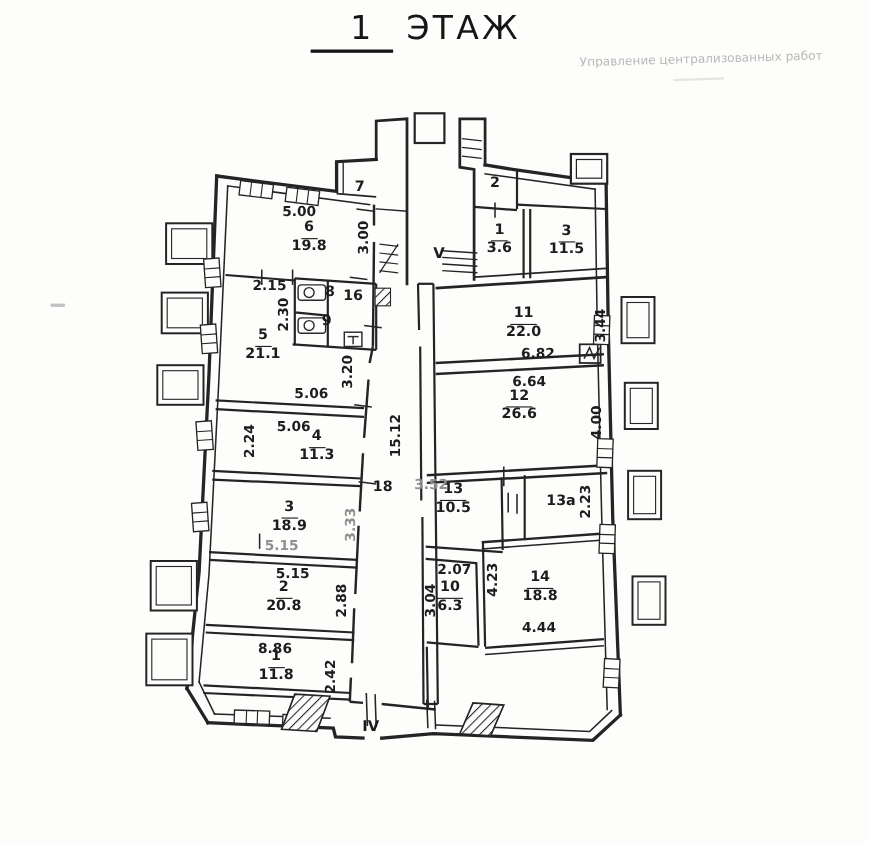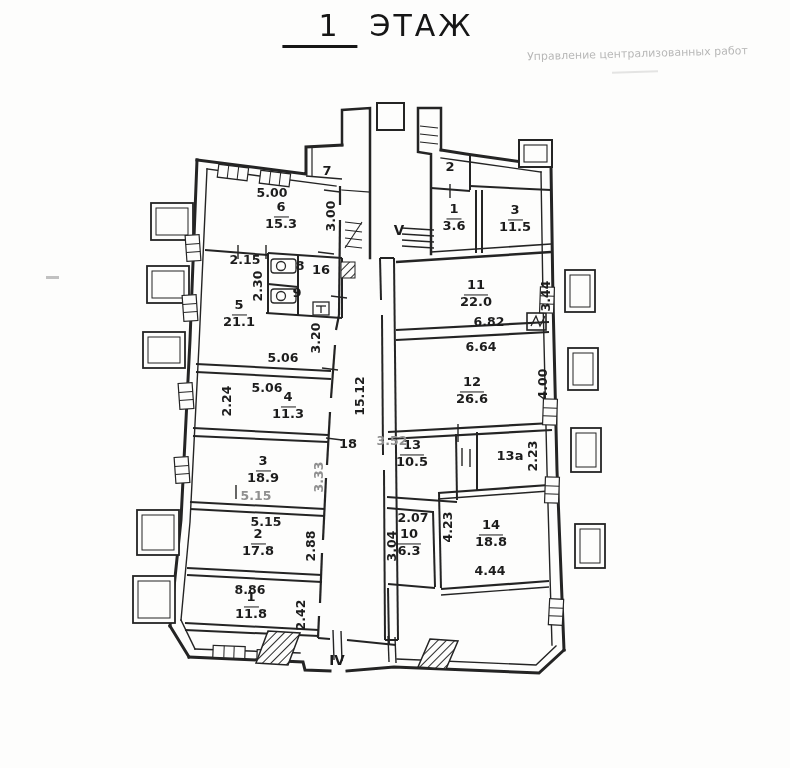--- a/index.html
+++ b/index.html
@@ -322,37 +322,37 @@
   </svg>
 
   <div class="title">
     <span class="tnum">1</span><span class="ttxt">ЭТАЖ</span>
   </div>
 
   <div class="watermark">Управление централизованных работ</div>
   <div class="wm-smudge"></div>
   <div class="stray"></div>
 
-  <div class="room" style="left:281px;top:216px"><span class="num">6</span><span class="area">15.3</span></div>
+  <div class="room" style="left:281px;top:216px"><span class="num">6</span><span class="area">19.8</span></div>
   <div class="room plain" style="left:327px;top:171px"><span class="num">7</span></div>
   <div class="room plain" style="left:300px;top:266px"><span class="num">8</span></div>
   <div class="room plain" style="left:297px;top:293px"><span class="num">9</span></div>
   <div class="room plain" style="left:321px;top:270px"><span class="num">16</span></div>
   <div class="room" style="left:239px;top:314px"><span class="num">5</span><span class="area">21.1</span></div>
   <div class="room" style="left:288px;top:406px"><span class="num">4</span><span class="area">11.3</span></div>
   <div class="room" style="left:263px;top:470px"><span class="num">3</span><span class="area">18.9</span></div>
-  <div class="room" style="left:258px;top:543px"><span class="num">2</span><span class="area">17.8</span></div>
+  <div class="room" style="left:258px;top:543px"><span class="num">2</span><span class="area">20.8</span></div>
   <div class="room" style="left:251px;top:606px"><span class="num">1</span><span class="area">11.8</span></div>
   <div class="room plain" style="left:348px;top:444px"><span class="num">18</span></div>
 
   <div class="room plain" style="left:450px;top:167px"><span class="num">2</span></div>
   <div class="room" style="left:454px;top:218px"><span class="num">1</span><span class="area">3.6</span></div>
   <div class="room" style="left:515px;top:219px"><span class="num">3</span><span class="area">11.5</span></div>
   <div class="room" style="left:476px;top:294px"><span class="num">11</span><span class="area">22.0</span></div>
-  <div class="room" style="left:472px;top:391px"><span class="num">12</span><span class="area">26.6</span></div>
+  <div class="room" style="left:472px;top:369px"><span class="num">12</span><span class="area">26.6</span></div>
   <div class="room" style="left:412px;top:454px"><span class="num">13</span><span class="area">10.5</span></div>
   <div class="room plain" style="left:510px;top:456px"><span class="num">13а</span></div>
   <div class="room" style="left:491px;top:534px"><span class="num">14</span><span class="area">18.8</span></div>
   <div class="room" style="left:409px;top:543px"><span class="num">10</span><span class="area">6.3</span></div>
 
   <div class="dim" style="left:272px;top:193px">5.00</div>
   <div class="dim v" style="left:331px;top:216px">3.00</div>
   <div class="dim" style="left:245px;top:260px">2.15</div>
   <div class="dim v" style="left:258px;top:286px">2.30</div>
   <div class="dim v" style="left:316px;top:338px">3.20</div>

